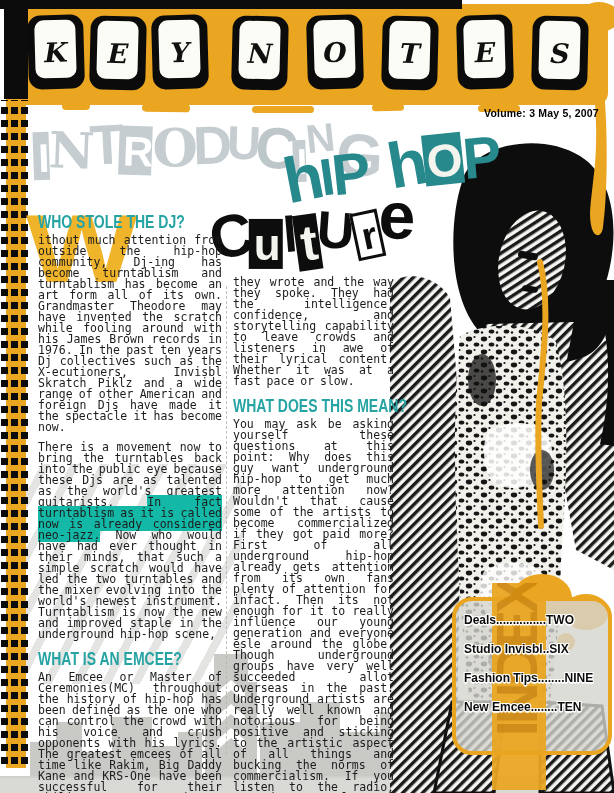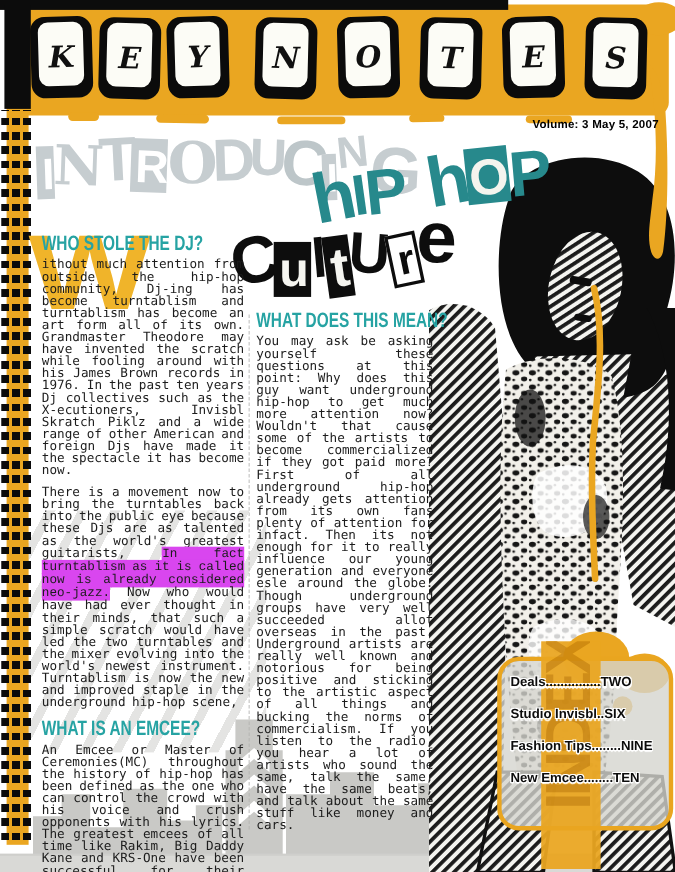--- a/index.html
+++ b/index.html
@@ -69,21 +69,21 @@
   #streaks{left:12px;top:464px;width:230px;height:220px;z-index:0;opacity:.5;
      background:repeating-linear-gradient(118deg,#c9c9c6 0 8px,transparent 8px 26px);}
   #skyline{left:0;top:620px;z-index:0;}
   #divider{left:226px;top:286px;height:468px;border-left:1px dashed #b3b3b0;opacity:.8;z-index:1;}
 
   
   .col-head{margin:0 0 2px;font-weight:800;font-size:17.5px;color:#26a3a3;
      transform:scale(.8,1.08);transform-origin:left bottom;white-space:nowrap;letter-spacing:0;}
   .body{font-family:"DejaVu Sans Mono",monospace;font-size:11.5px;line-height:11px;
      text-align:justify;color:#1c1c1c;margin:0 0 9px;word-spacing:-1px;}
-  .hl{background:#d946ef;font-family:Liberation Mono, monospace;}
+  .hl{background:#14b8a6;}
   #dropcap{left:26px;top:200px;font-size:118px;font-weight:900;color:#f0b42a;z-index:3;
      transform:scale(1,.82);transform-origin:left top;line-height:1;}
   #col1{left:38px;top:212px;width:184px;z-index:4;}
   #col2{left:233px;top:277px;width:161px;z-index:4;}
   #col2 .col-head{margin-top:5px;}
 
   
   #figure{left:390px;top:140px;z-index:2;}
 
   
@@ -229,20 +229,21 @@
 
   <div class="abs" id="col1">
     <h2 class="col-head">WHO STOLE THE DJ?</h2>
     <p class="body">ithout much attention from outside the hip-hop community, Dj-ing has become turntablism and turntablism has become an art form all of its own. Grandmaster Theodore may have invented the scratch while fooling around with his James Brown records in 1976. In the past ten years Dj collectives such as the X-ecutioners, Invisbl Skratch Piklz and a wide range of other American and foreign Djs have made it the spectacle it has become now.</p>
     <p class="body"><span>There is a movement now to bring the turntables back into the public eye because these Djs are as talented as the world's greatest guitarists, </span><span class="hl">In fact turntablism as it is called now is already considered neo-jazz.</span><span> Now who would have had ever thought in their minds, that such a simple scratch would have led the two turntables and the mixer evolving into the world's newest instrument. Turntablism is now the new and improved staple in the underground hip-hop scene,</span></p>
     <h2 class="col-head">WHAT IS AN EMCEE?</h2>
     <p class="body"><span>An Emcee or Master of Ceremonies(MC) throughout the history of hip-hop has been defined as the one who can control the crowd with his voice and crush opponents with his lyrics.  The greatest emcees of all time like Rakim, Big Daddy Kane and KRS-One have been successful for their ability to create cadences that were unheard before their time. </span></p>
   </div>
 
   <div class="abs" id="col2">
+    <p class="body">they wrote and the way they spoke.  They had the intelligence, confidence, and storytelling capability to leave crowds and listeners in awe of their lyrical content. Whether it was at a fast pace or slow.</p>
     <h2 class="col-head">WHAT DOES THIS MEAN?</h2>
     <p class="body">You may ask be asking yourself these questions at this point:  Why does this guy want underground hip-hop to get much more attention now? Wouldn't that cause some of the artists to become commercialized if they got paid more? First of all underground hip-hop already gets attention from its own fans plenty of attention for infact. Then its not enough for it to really influence our young generation and everyone esle around the globe. Though underground groups have very well succeeded allot overseas in the past. Underground artists are really well known and notorious for being positive and sticking to the artistic aspect of all things and bucking the norms of commercialism.  If you listen to the radio, you hear a lot of artists who sound the same, talk the same, have the same beats, and talk about the same stuff like money and cars.</p>
   </div>
 
   <div class="abs" id="indexbox"></div>
   <div class="abs" id="indexband">
     <span class="vtext">INDEX</span>
   </div>
   <ul class="abs" id="indexitems">
     <li>Deals...............TWO</li>

